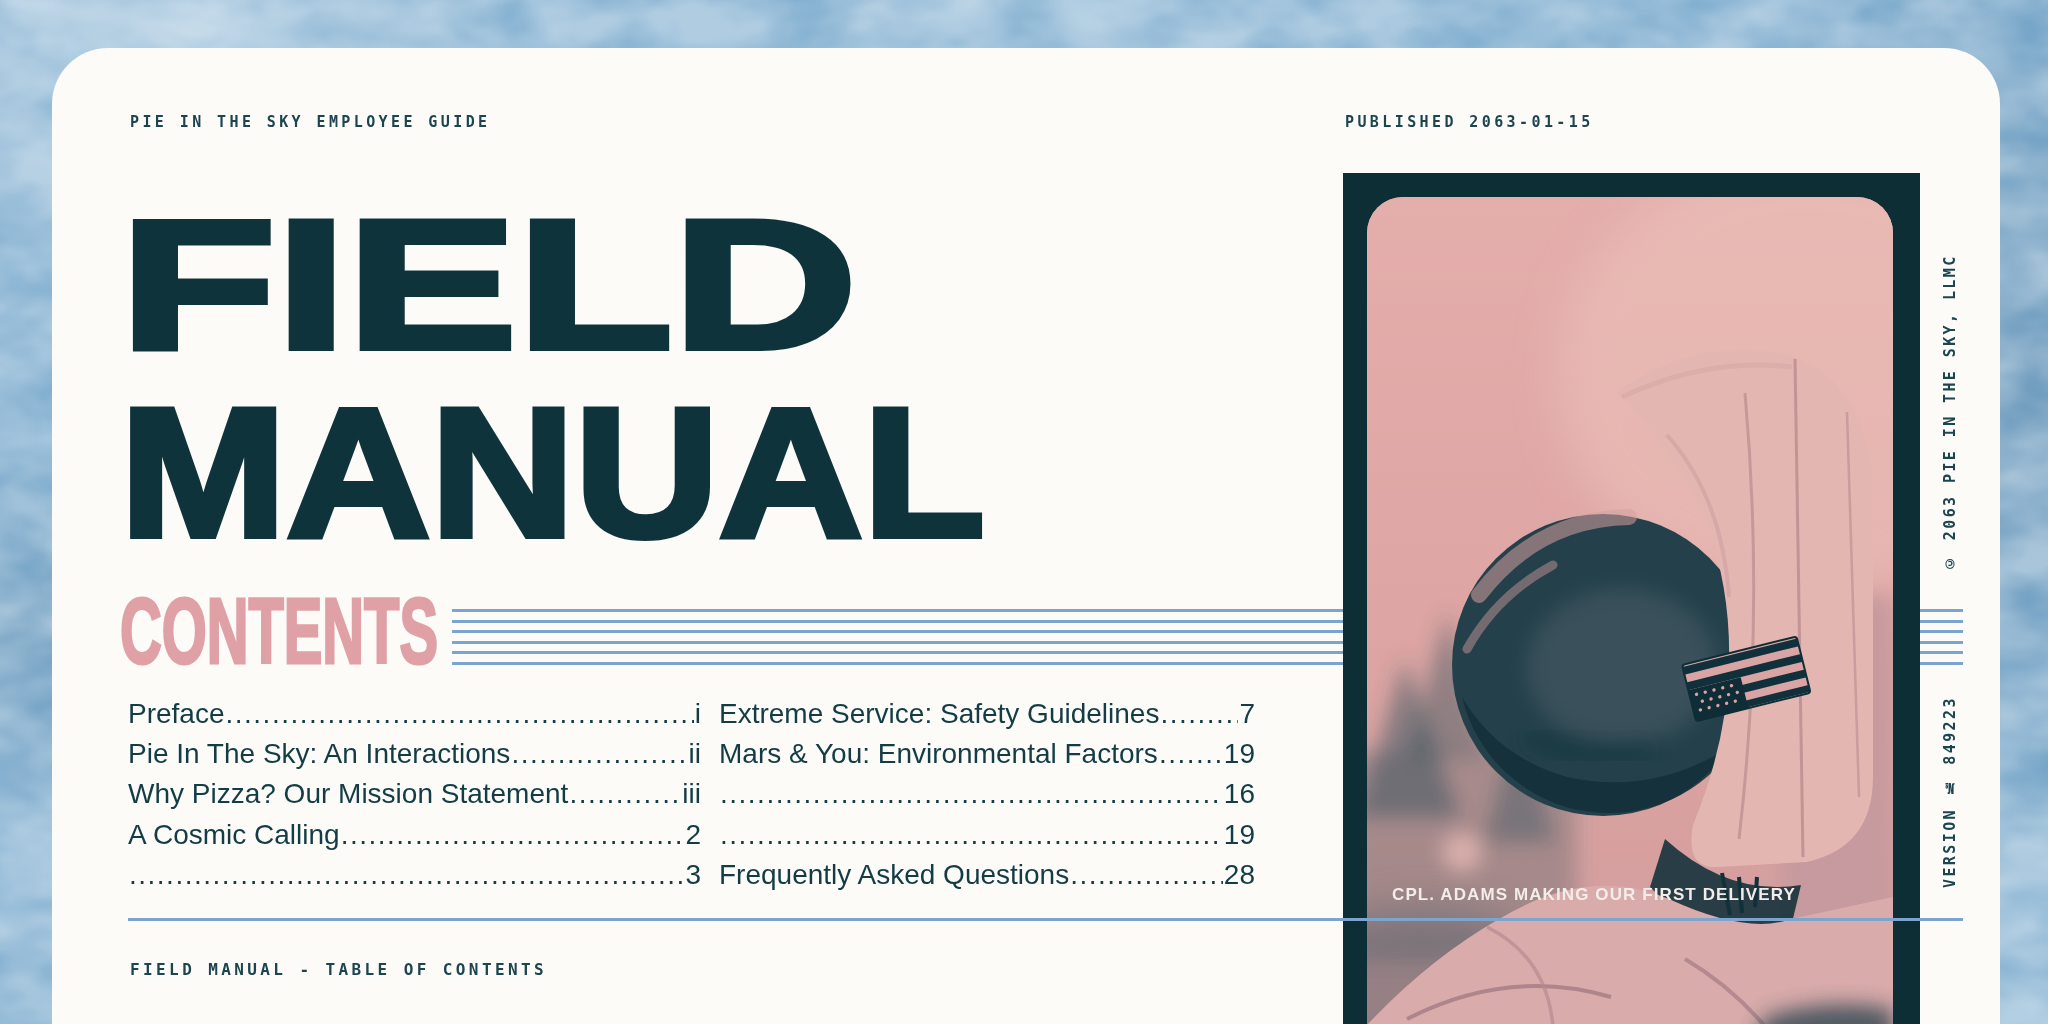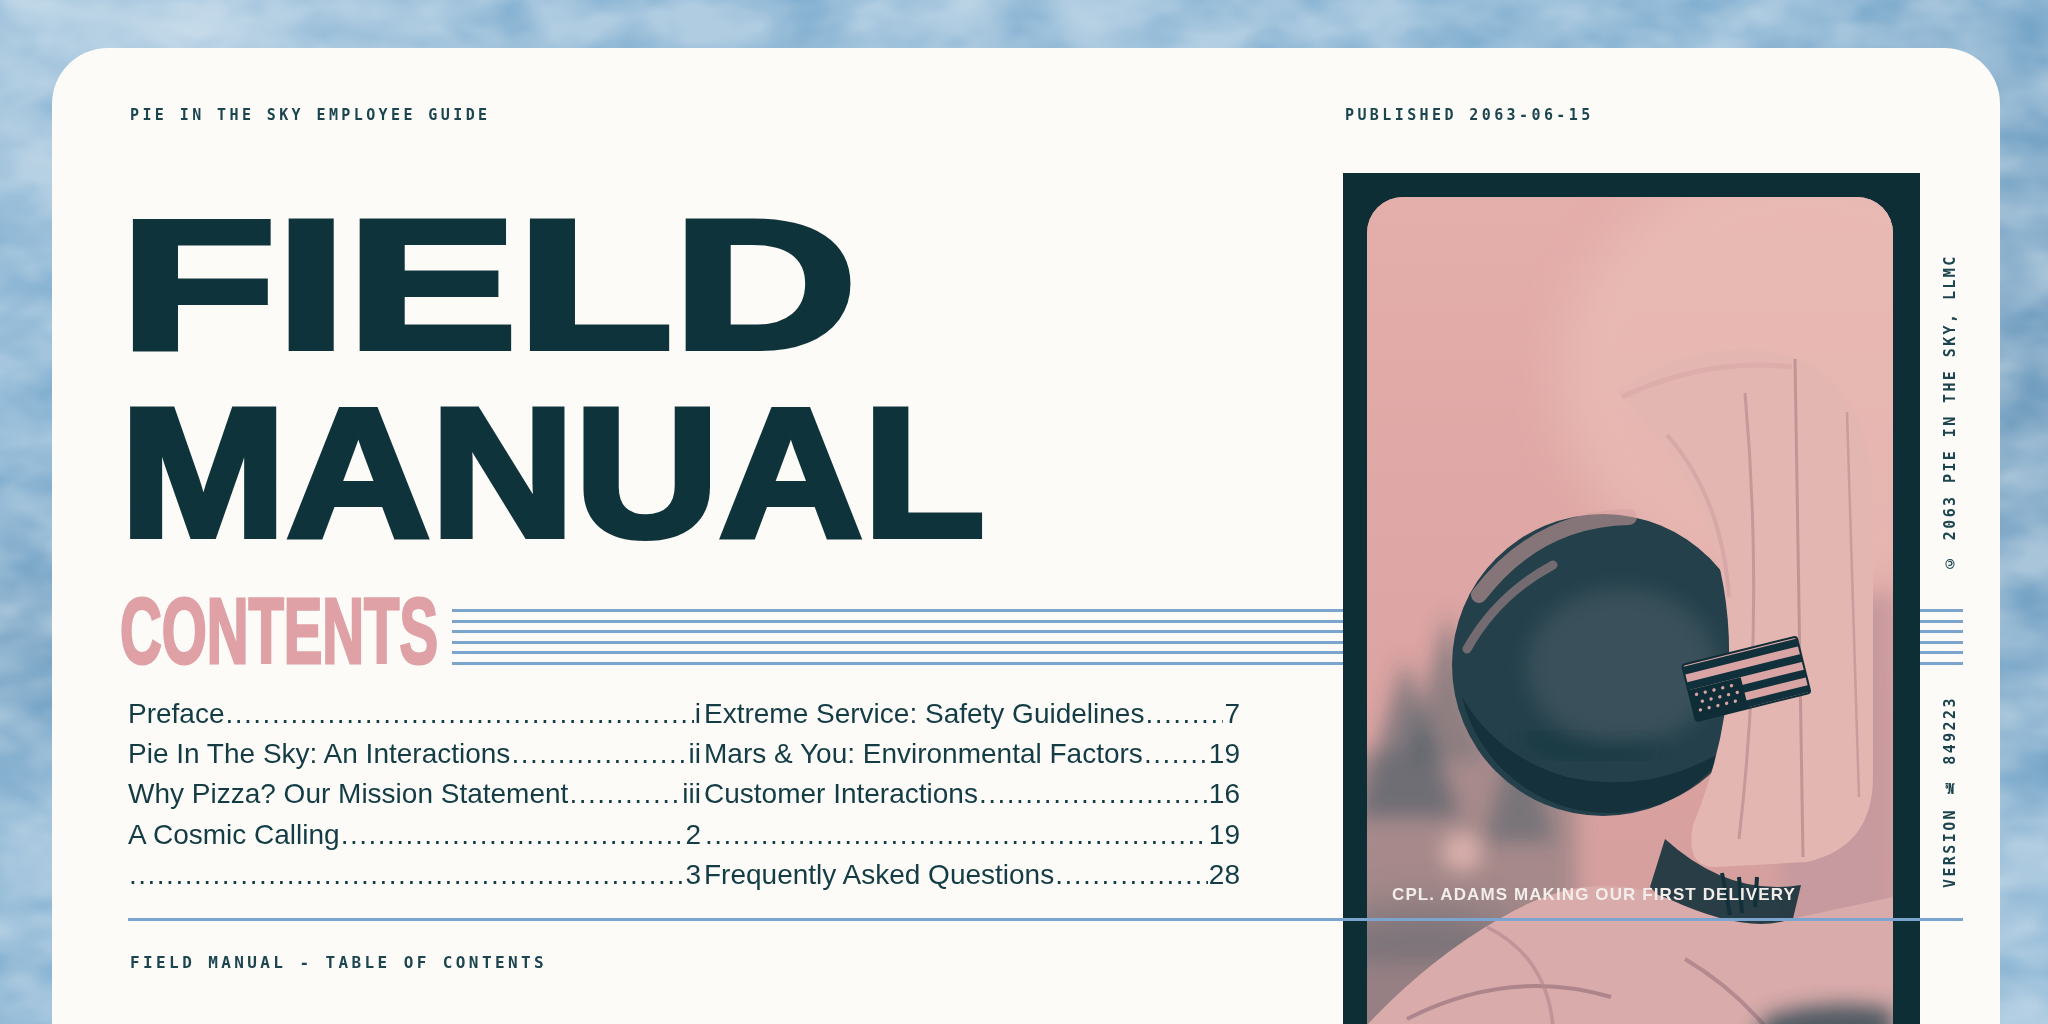--- a/index.html
+++ b/index.html
@@ -10,32 +10,32 @@
       radial-gradient(700px 340px at 8% 4%, rgba(255,255,255,.30), transparent 62%),
       radial-gradient(900px 480px at 88% 92%, rgba(255,255,255,.20), transparent 60%),
       radial-gradient(520px 760px at 99% 38%, rgba(74,124,163,.55), transparent 70%),
       radial-gradient(420px 280px at 2% 62%, rgba(84,136,175,.60), transparent 70%),
       radial-gradient(340px 220px at 52% 0%, rgba(255,255,255,.22), transparent 60%);
   }
   .bg-tex{position:absolute;inset:0;opacity:.45;}
   .card{position:absolute;left:52px;top:48px;width:1948px;height:1100px;
     background:#fcfbf8;border-radius:56px;}
   .microtext{font-family:"DejaVu Sans Mono","Liberation Mono",monospace;
-    color:#1c4550;font-size:15px;letter-spacing:3.4px;font-weight:bold;white-space:nowrap;}
+    color:#1c4550;font-size:15px;letter-spacing:3.4px;font-weight:bold;white-space:nowrap;margin-top:7px;}
   .eyebrow{position:absolute;left:78px;top:58px;}
   .published{position:absolute;left:1293px;top:58px;}
   .title-svg{position:absolute;left:62px;top:108px;}
   .contents-svg{position:absolute;left:62px;top:528px;}
   .deco-lines{position:absolute;display:grid;row-gap:7.6px;}
   .deco-lines .ln{height:3px;background:#7ba4ce;}
   .lines-left{left:400px;top:561px;width:891px;}
   .lines-right{left:1868px;top:561px;width:43px;}
   .toc-col{position:absolute;top:646px;color:#133c45;font-size:28px;}
   .toc-left{left:76px;width:573px;text-align:center;}
-  .toc-right{left:652px;width:536px;}
+  .toc-right{left:667px;width:536px;}
   .toc-row{display:flex;align-items:baseline;height:40.2px;line-height:40.2px;white-space:nowrap;}
   .toc-title{flex:0 0 auto;}
   .toc-dots{flex:1 1 auto;overflow:hidden;letter-spacing:1.5px;margin:0 1px;}
   .toc-page{flex:0 0 auto;}
   .footer-line{position:absolute;left:76px;top:870px;width:1835px;height:3px;background:#7ba4ce;z-index:6;}
   .footer-text{position:absolute;left:78px;top:905px;font-size:16px;}
   .vertical-text{position:absolute;writing-mode:vertical-rl;transform:rotate(180deg);
     font-family:"DejaVu Sans Mono","Liberation Mono",monospace;color:#1c4550;
     font-size:15px;letter-spacing:2.4px;font-weight:bold;white-space:nowrap;}
   .vt-copyright{left:1889px;top:232px;height:292px;}
@@ -55,21 +55,21 @@
     <filter id="marble">
         <feTurbulence type="fractalNoise" baseFrequency="0.012 0.02" numOctaves="3" seed="7"></feTurbulence>
       <feColorMatrix type="matrix" values="0 0 0 0 1  0 0 0 0 1  0 0 0 0 1  0.8 0.8 0.8 0 -0.55"></feColorMatrix>
       </filter>
     <rect width="2048" height="1024" filter="url(#marble)"></rect>
   </svg>
 
   <div class="card">
 
     <div class="microtext eyebrow">PIE IN THE SKY EMPLOYEE GUIDE</div>
-    <div class="microtext published">PUBLISHED 2063-06-15</div>
+    <div class="microtext published">PUBLISHED 2063-01-15</div>
 
     <svg class="title-svg" width="960" height="400">
       <text x="6" y="192" textLength="737" lengthAdjust="spacingAndGlyphs" font-family="Liberation Sans, sans-serif" font-weight="bold" font-size="184" fill="#0f333b" stroke="#0f333b" stroke-width="6">FIELD</text>
       <text x="6" y="380" textLength="865" lengthAdjust="spacingAndGlyphs" font-family="Liberation Sans, sans-serif" font-weight="bold" font-size="184" fill="#0f333b" stroke="#0f333b" stroke-width="6">MANUAL</text>
     </svg>
 
     <svg class="contents-svg" width="400" height="100">
       <text x="6" y="87" textLength="318" lengthAdjust="spacingAndGlyphs" font-family="Liberation Sans, sans-serif" font-weight="bold" font-size="92" fill="#dfa1a5" stroke="#dfa1a5" stroke-width="3">CONTENTS</text>
     </svg>
 
@@ -121,21 +121,20 @@
           <span class="toc-title">Extreme Service: Safety Guidelines</span>
           <span class="toc-dots">................................................................................................................................................................</span>
           <span class="toc-page">7</span>
         </div>
         <div class="toc-row">
           <span class="toc-title">Mars &amp; You: Environmental Factors</span>
           <span class="toc-dots">................................................................................................................................................................</span>
           <span class="toc-page">19</span>
         </div>
         <div class="toc-row">
-          <span class="toc-title">Customer Interactions</span>
           <span class="toc-dots">................................................................................................................................................................</span>
           <span class="toc-page">16</span>
         </div>
         <div class="toc-row">
           <span class="toc-dots">................................................................................................................................................................</span>
           <span class="toc-page">19</span>
         </div>
         <div class="toc-row">
           <span class="toc-title">Frequently Asked Questions</span>
           <span class="toc-dots">................................................................................................................................................................</span>

